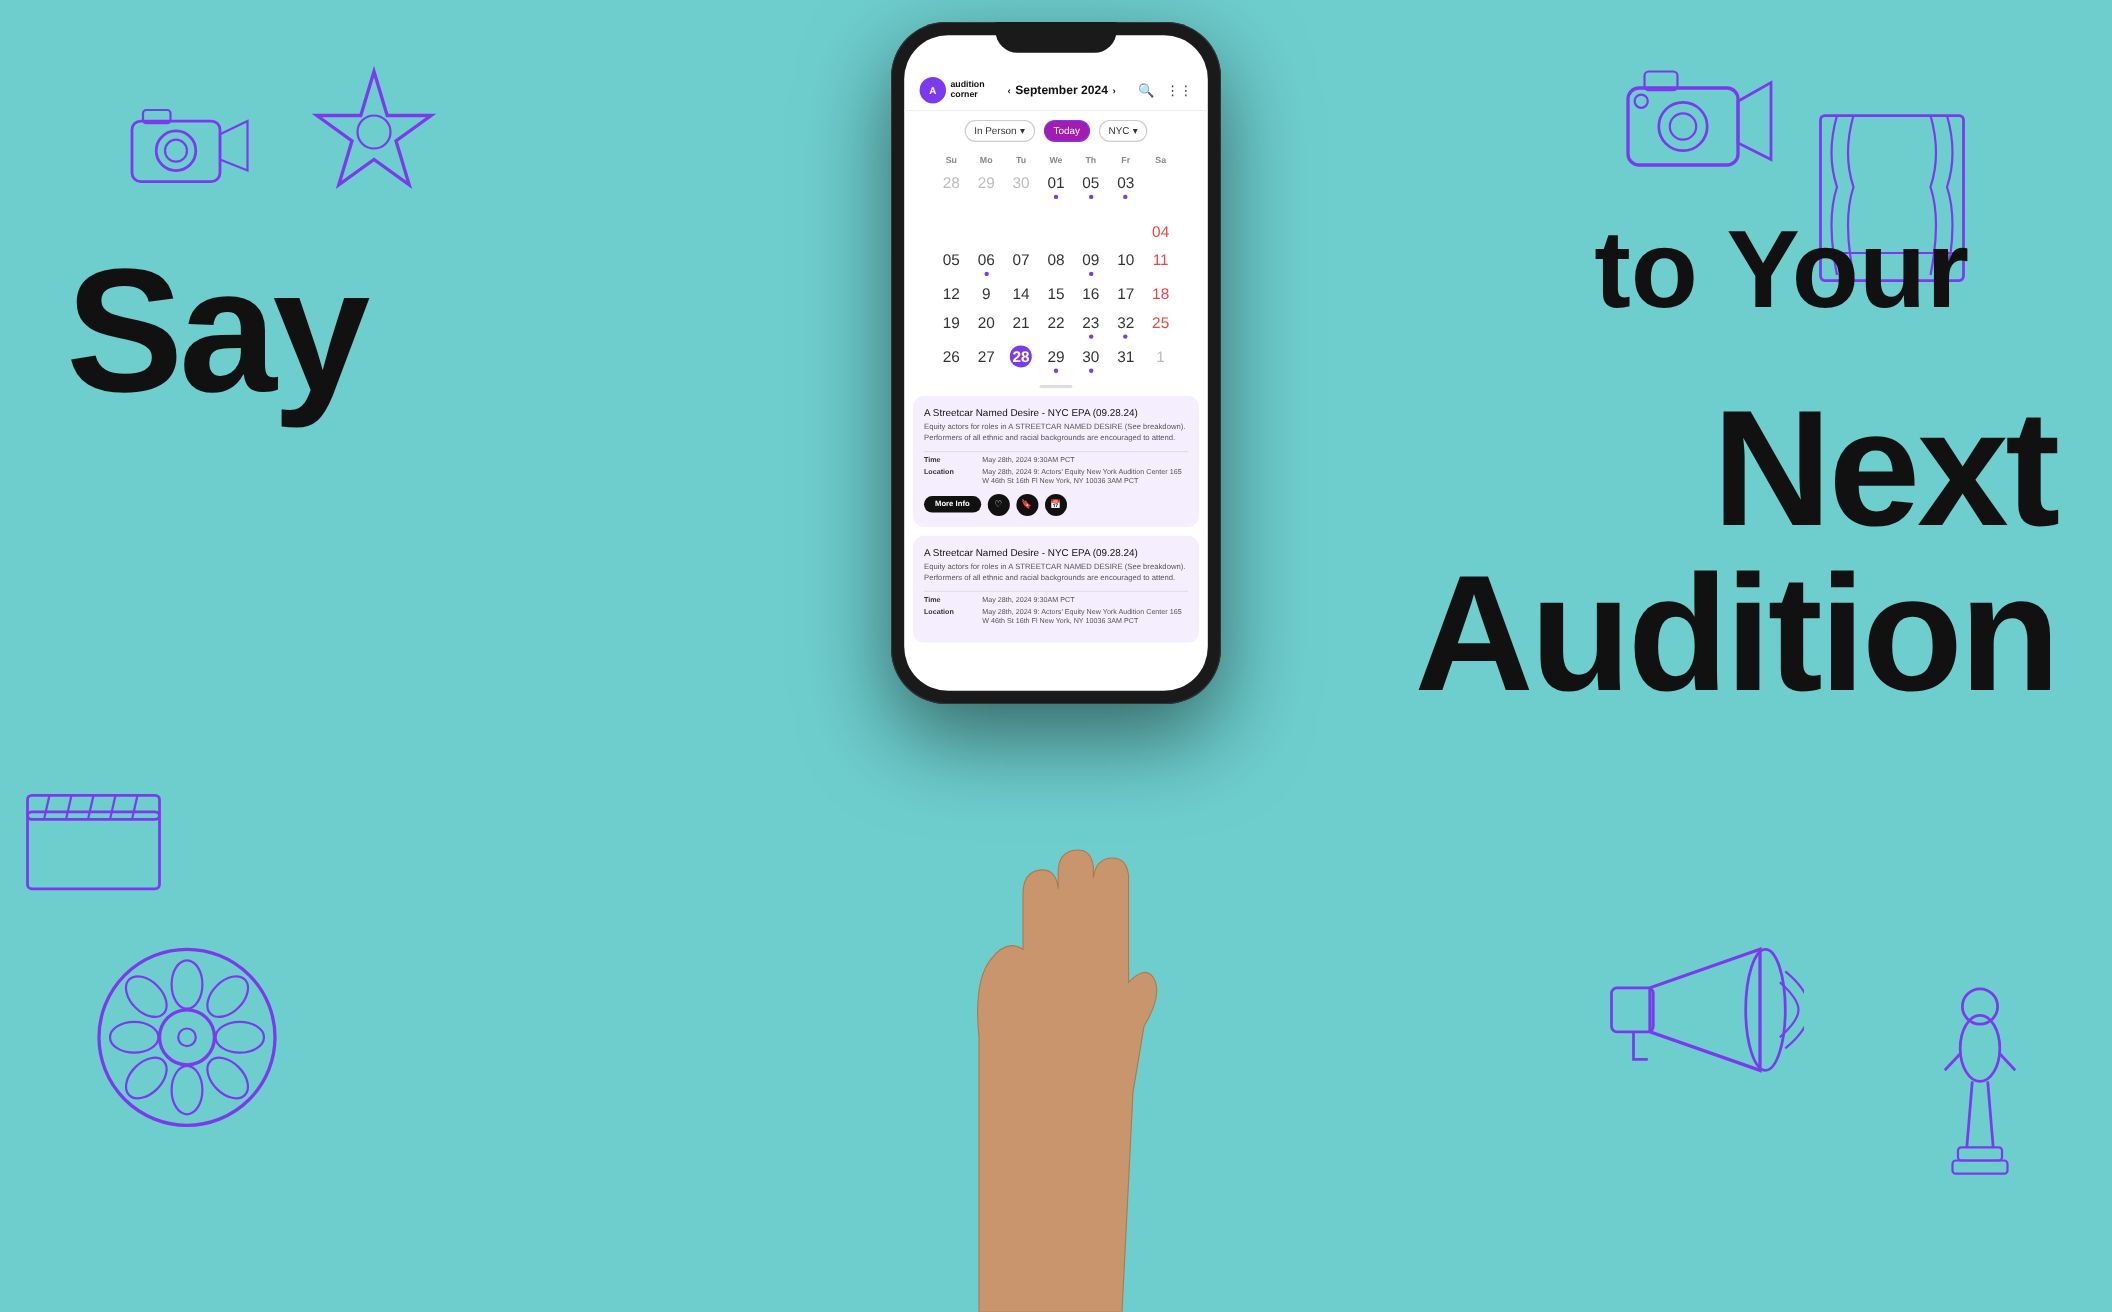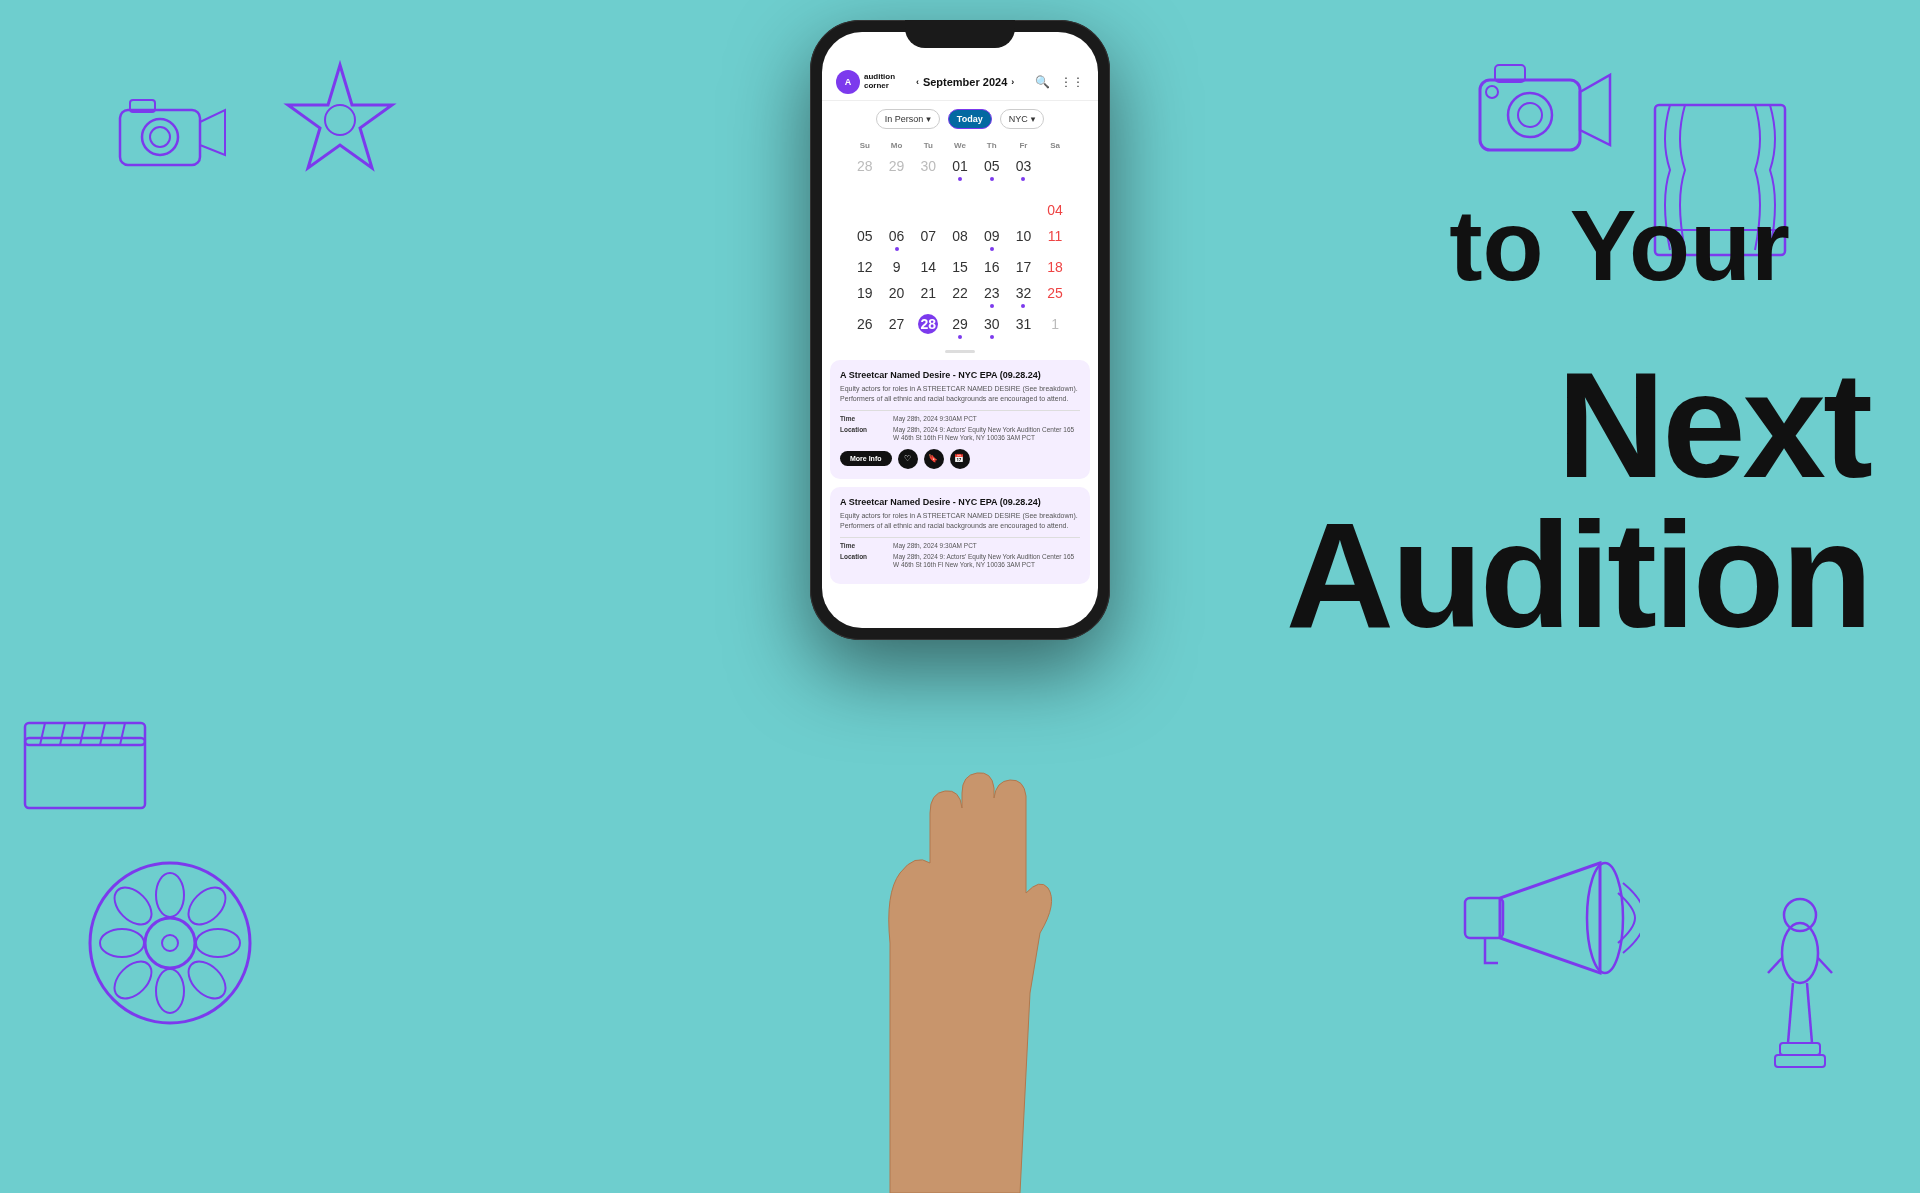--- a/index.html
+++ b/index.html
@@ -170,24 +170,24 @@
       border: 1px solid #ccc;
       background: #fff;
       color: #333;
       display: flex;
       align-items: center;
       gap: 3px;
       cursor: pointer;
     }
 
     .filter-btn.today {
-      background: #0369a1;
+      background: #a21caf;
       color: #fff;
       border-color: #7c3aed;
-      font-weight: 700;
+      font-weight: 400;
     }
 
     
     .calendar {
       padding: 4px 27px 6px;
     }
 
     .cal-header {
       display: grid;
       grid-template-columns: repeat(7, 1fr);
@@ -263,21 +263,21 @@
     }
 
     .audition-card {
       background: #f5eeff;
       border-radius: 10px;
       padding: 10px;
     }
 
     .card-title {
       font-size: 9px;
-      font-weight: 700;
+      font-weight: 400;
       color: #111;
       margin-bottom: 4px;
     }
 
     .card-desc {
       font-size: 7px;
       color: #555;
       margin-bottom: 6px;
       line-height: 1.4;
     }
@@ -497,20 +497,21 @@
 
     <line x1="33" y1="90" x2="28" y2="150" stroke="#7c3aed" stroke-width="2.5"></line>
     <line x1="47" y1="90" x2="52" y2="150" stroke="#7c3aed" stroke-width="2.5"></line>
 
     <path d="M22 65 L8 80" stroke="#7c3aed" stroke-width="2.5"></path>
     <path d="M58 65 L72 80" stroke="#7c3aed" stroke-width="2.5"></path>
   </svg>
 </div>
 
 <div class="say-hello">
+  <div>Say</div>
 </div>
 
 <div class="to-your">
   <div>to Your</div>
 </div>
 
 <div class="next-audition">
   <div>Next</div>
   <div>Audition</div>
 </div>

